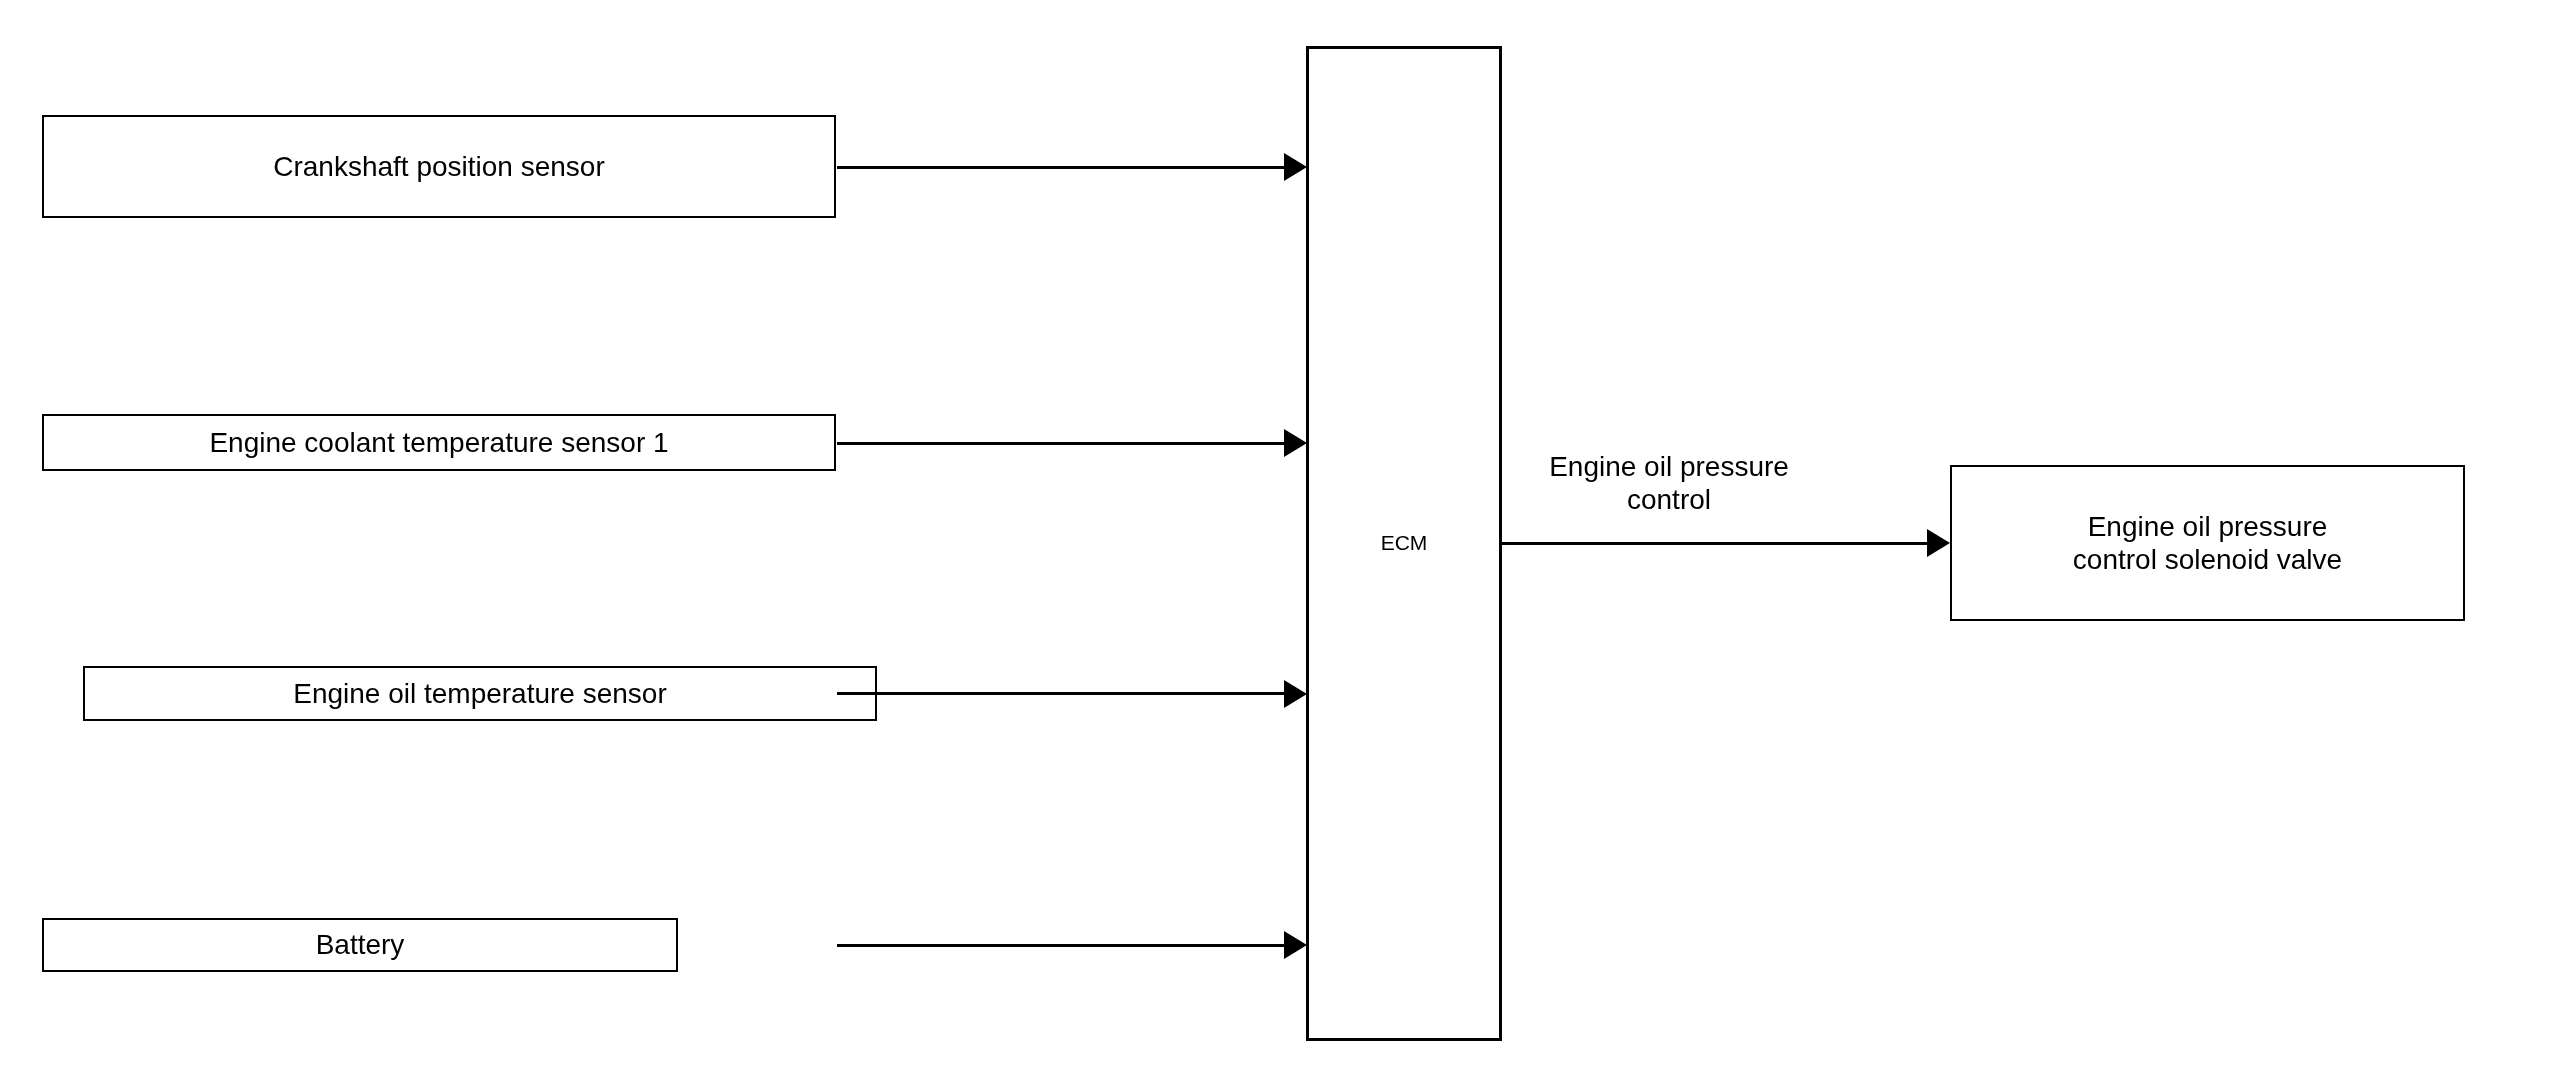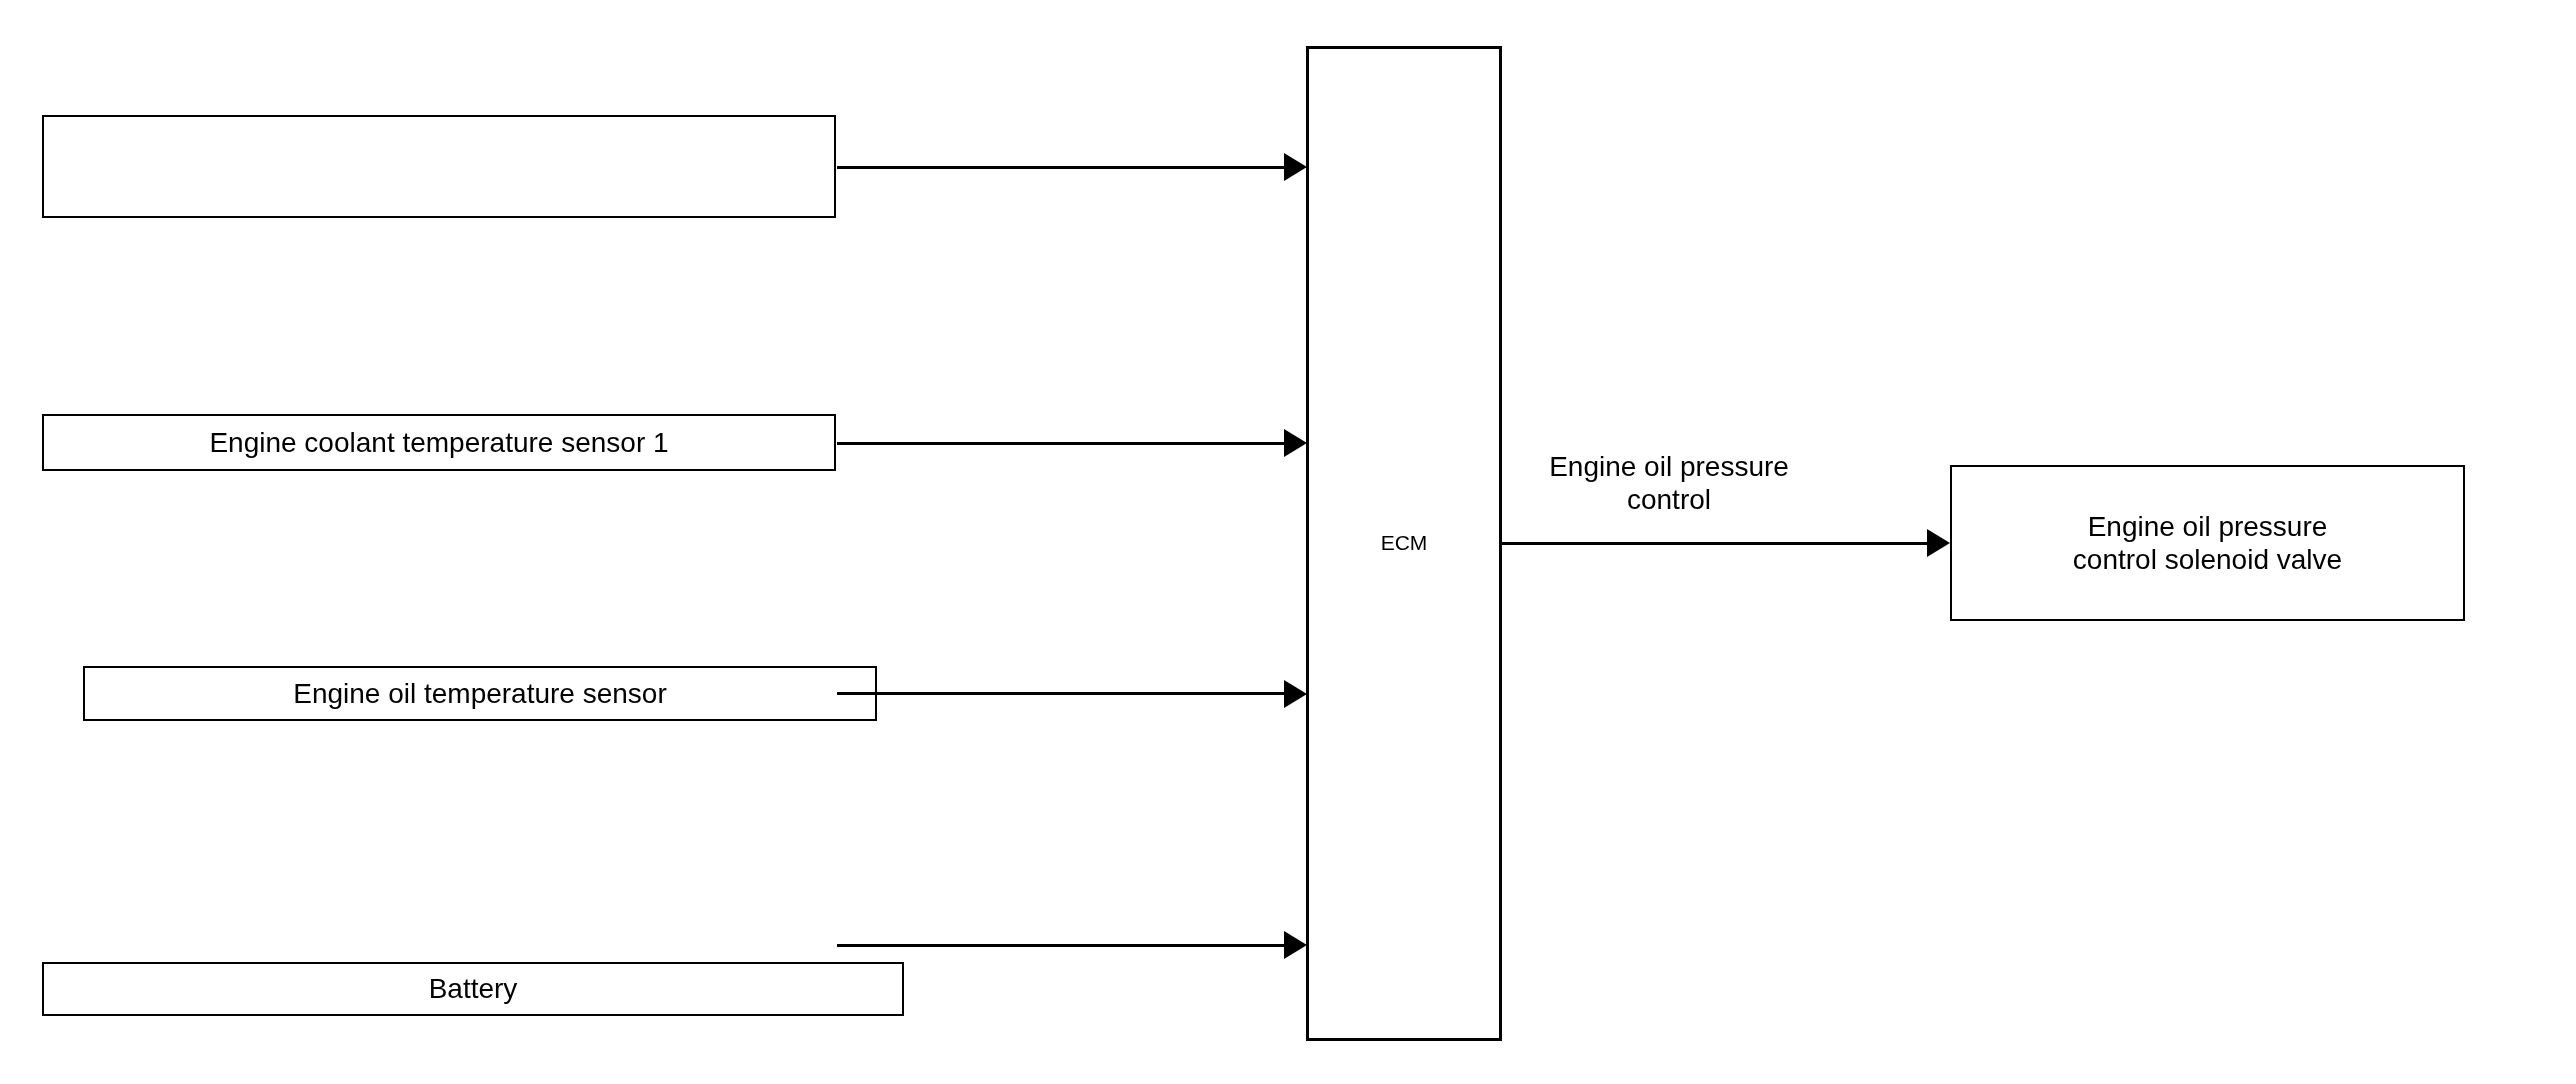--- a/index.html
+++ b/index.html
@@ -87,31 +87,34 @@
     white-space: pre-line;
     transform: translate(-50%, -50%);
   }
 </style>
 </head>
 <body>
 
 <div id="diagram-root">
 
   <div class="stacked-group" style="left:42px; top:115px; width:794px; height:103px;">
+    <div class="stacked-cell">
+      <span class="node-label">Crankshaft position sensor</span>
+    </div>
   </div>
 
   <div class="node-box" style="left:42px; top:414px; width:794px; height:57px;">
     <span class="node-label">Engine coolant temperature sensor 1</span>
   </div>
 
   <div class="node-box" style="left:42px; top:666px; width:794px; height:55px;margin-left:41px;">
     <span class="node-label">Engine oil temperature sensor</span>
   </div>
 
-  <div class="node-box" style="left:42px; top:918px; width:862px; height:54px;margin-top:44px;">
+  <div class="node-box" style="left:42px; top:918px; width:636px; height:54px;">
     <span class="node-label">Battery</span>
   </div>
 
   <div class="ecm-box" style="left:1306px; top:46px; width:196px; height:995px;"></div>
   <div class="ecm-label" style="left:1404px; top:543px;">ECM</div>
 
   <div class="edge-line" style="left:837px; top:166px; width:462px;"></div>
   <div class="arrow-head" style="left:1284px; top:153px;"></div>
 
   <div class="edge-line" style="left:837px; top:442px; width:462px;"></div>

